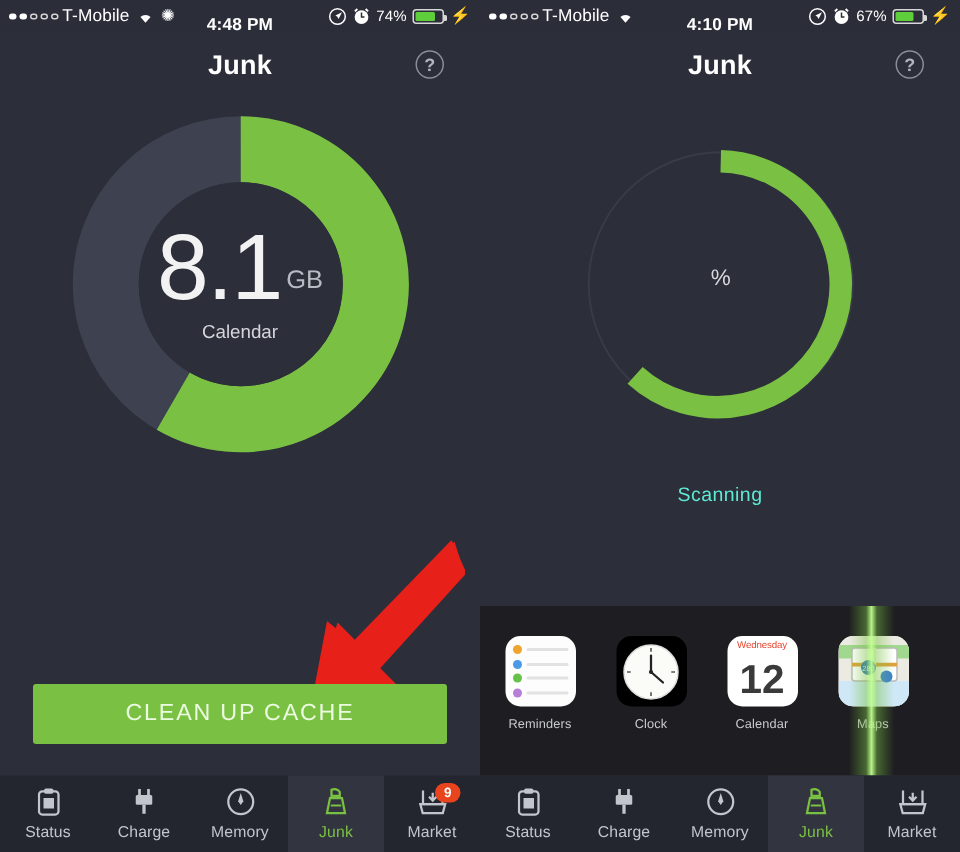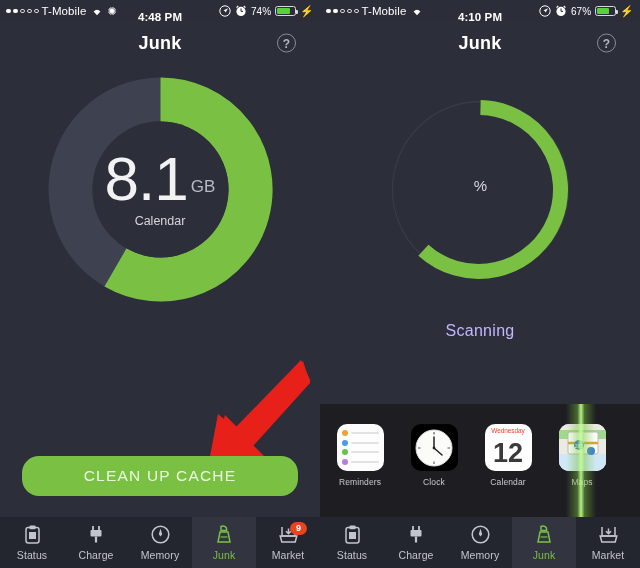--- a/index.html
+++ b/index.html
@@ -64,27 +64,27 @@
   .val {
     color:#f2f2f2; font-size:62px; font-weight:300; line-height:.92;
     letter-spacing:-1px; font-family:"Liberation Sans", sans-serif;
   }
   .unit { color:#b9bbc4; font-size:17px; font-weight:400; margin-left:3px; padding-bottom:10px; }
   .unit.pct { color:#d8d9de; font-size:15px; padding-bottom:7px; margin-left:1px; }
   .sub { color:#d5d6dc; font-size:12.5px; margin-top:7px; }
 
   .scan-label {
     position:absolute; left:0; right:0; top:322px; text-align:center;
-    color:#c4b5fd; font-size:16px; letter-spacing:.3px;
+    color:#5eead4; font-size:13px; letter-spacing:.3px;
   }
 
   
   .clean-btn {
     position:absolute; left:22px; right:22px; top:456px; height:40px;
-    background:#7ac143; border-radius:17px; display:flex; align-items:center;
+    background:#7ac143; border-radius:2px; display:flex; align-items:center;
     justify-content:center; color:#eafbe0; font-size:15.5px; letter-spacing:1.2px;
   }
 
   
   .arrow { position:absolute; left:185px; top:358px; width:125px; height:120px; pointer-events:none; }
 
   
   .apps-panel {
     position:absolute; left:0; right:0; top:404px; height:113px;
     background:#1e1e22; overflow:hidden;

